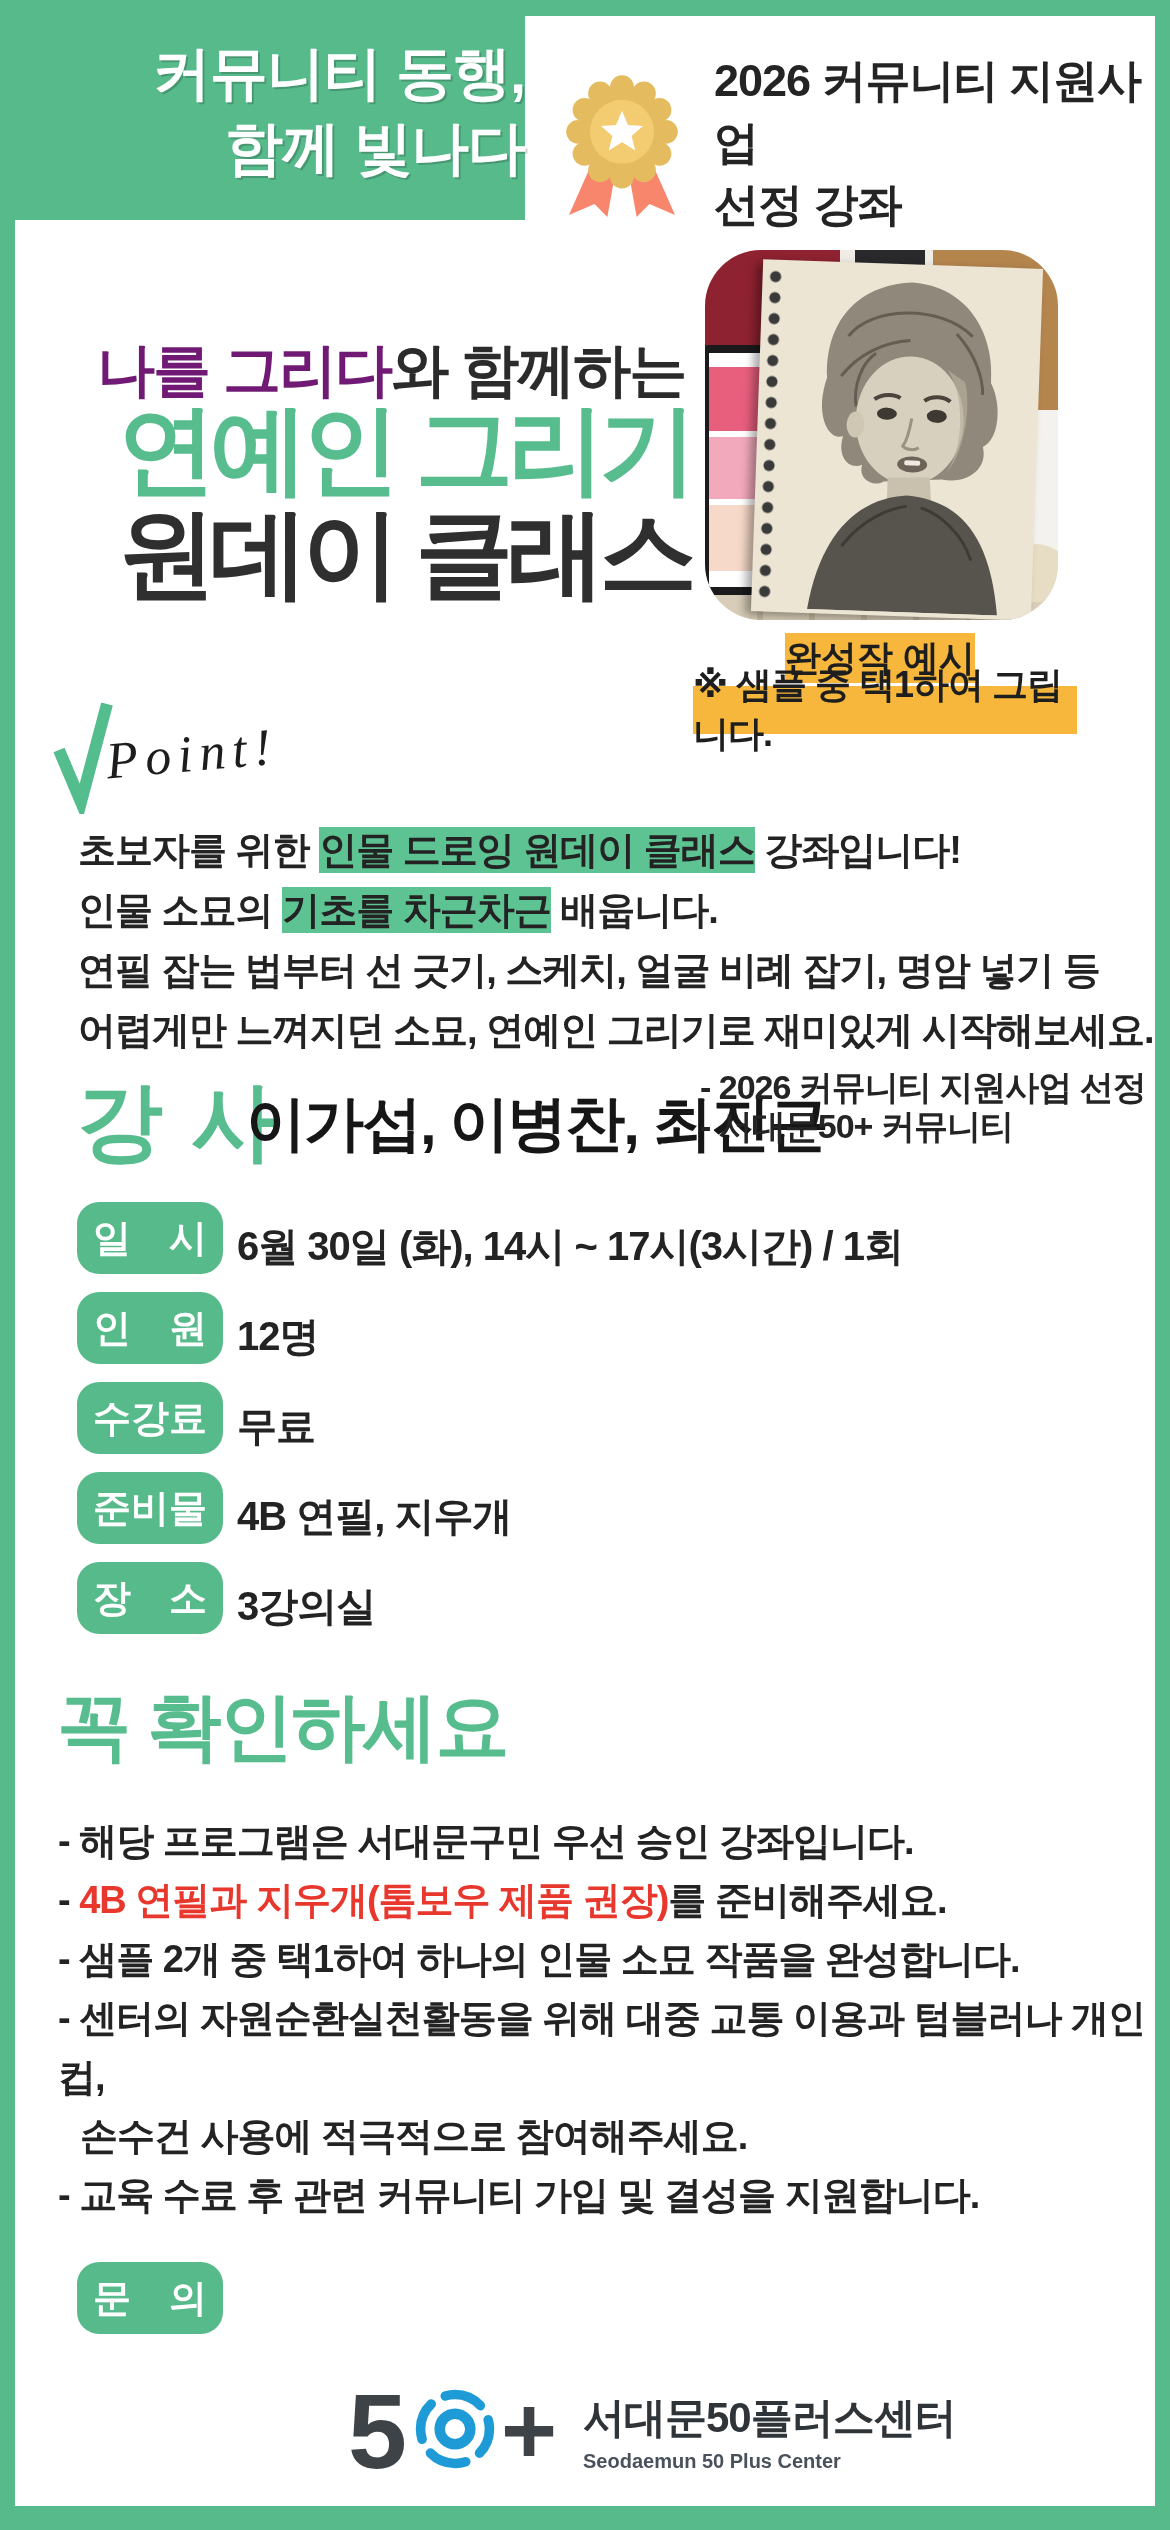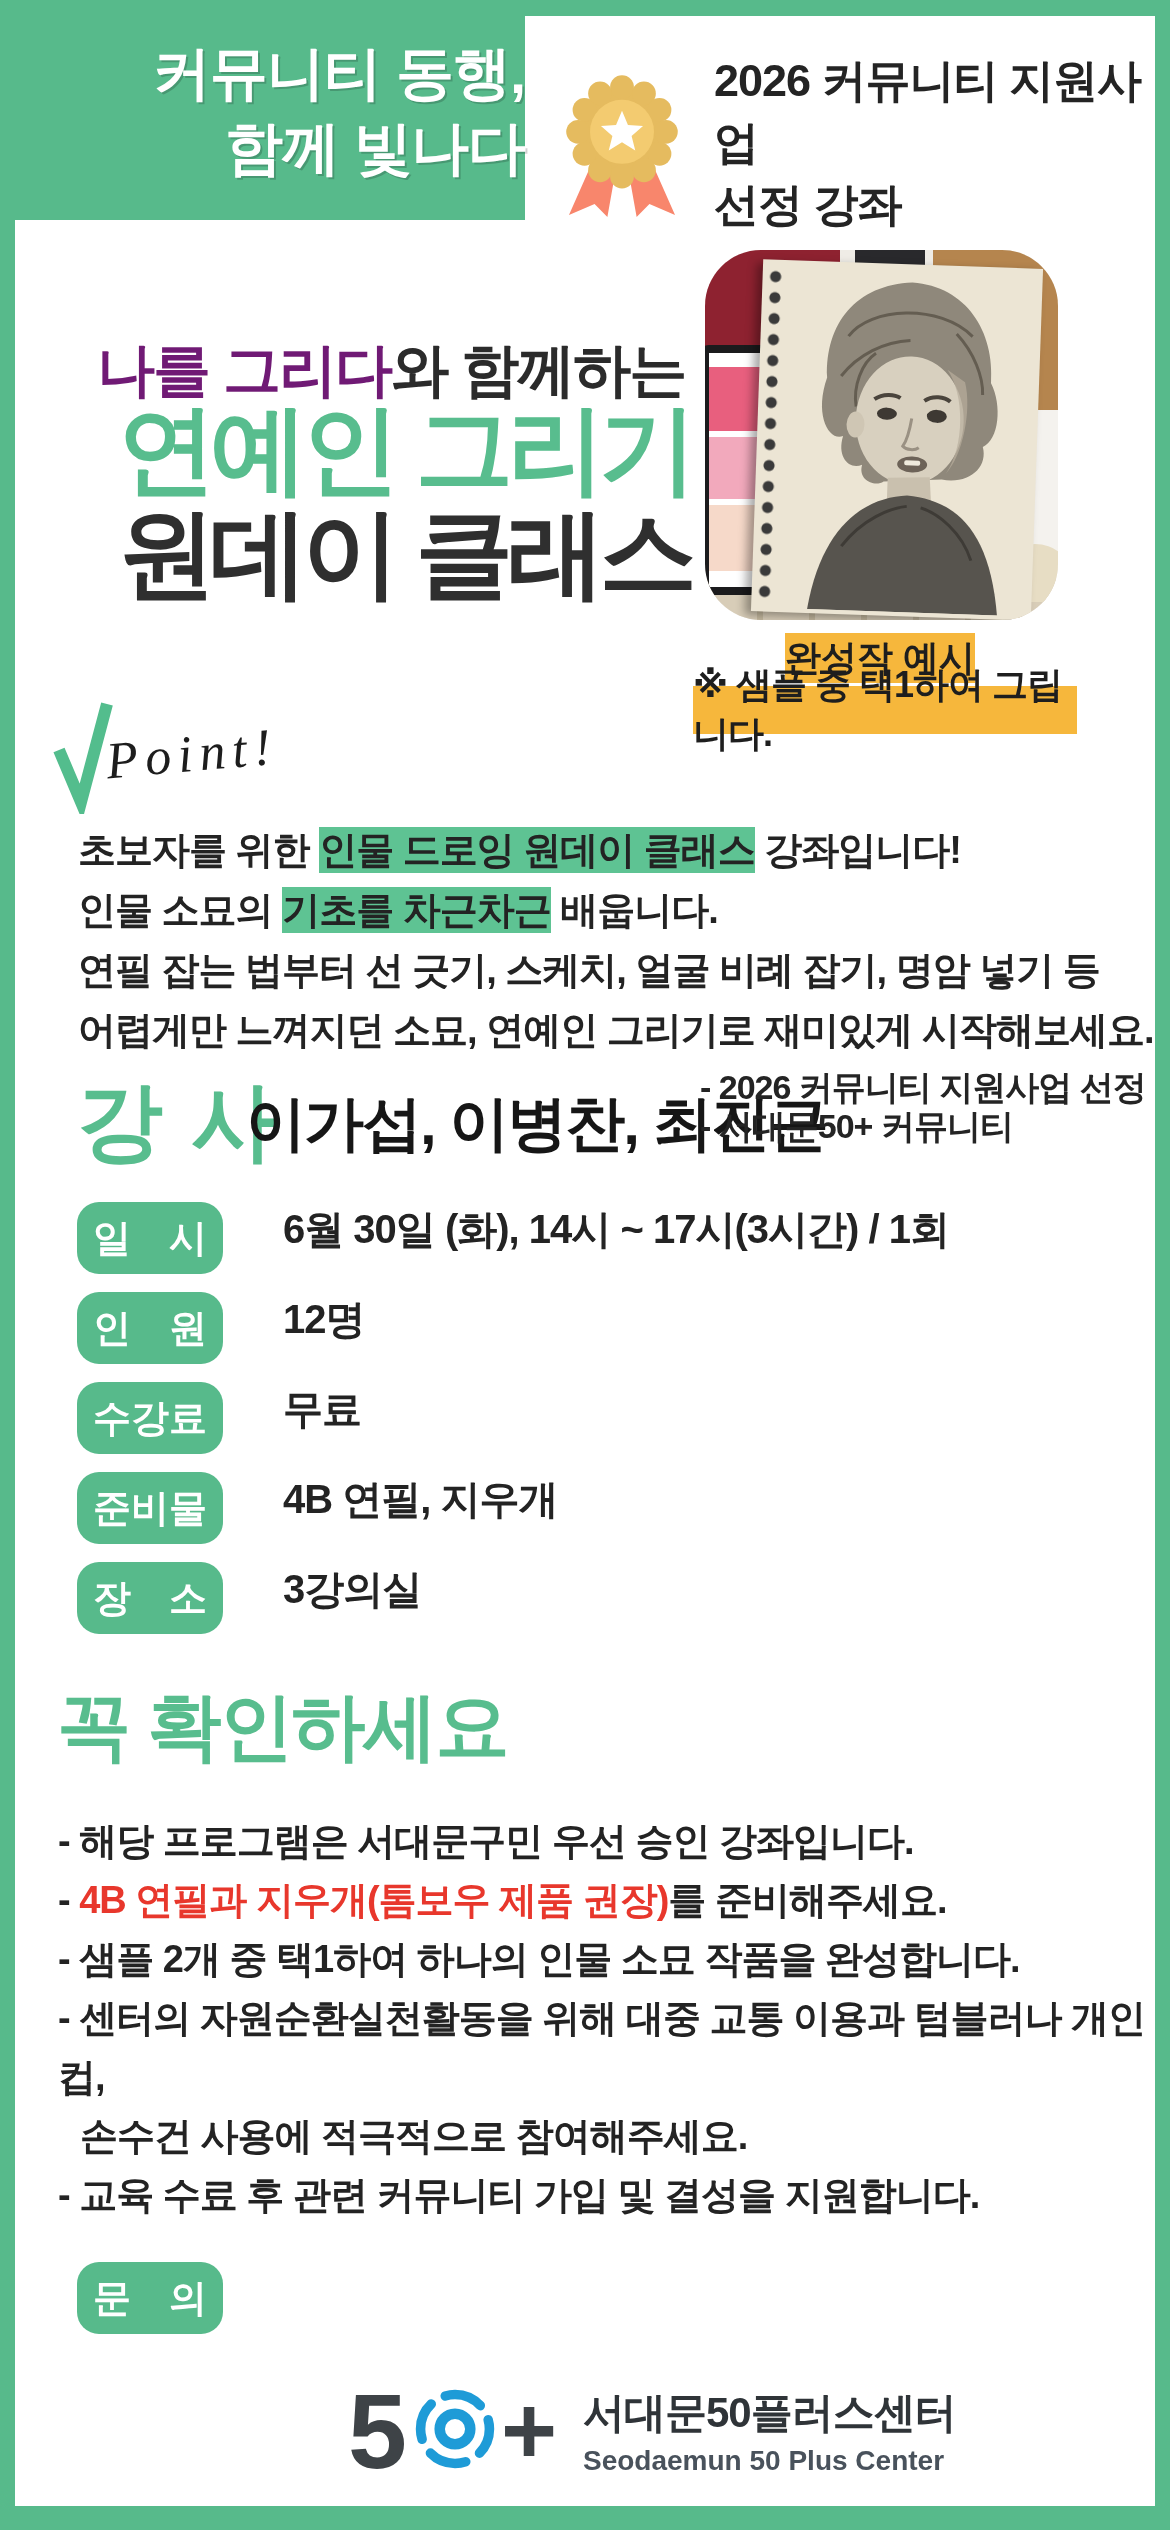--- a/index.html
+++ b/index.html
@@ -52,36 +52,36 @@
   .point-label{left:106px;top:724px;font-size:52px;color:#1d1d1d;font-style:italic;letter-spacing:7px;
      font-family:"Liberation Serif","DejaVu Serif",serif;transform:rotate(-5deg);}
   .para{left:78px;top:820px;font-size:38px;font-weight:700;color:#232323;line-height:60px;letter-spacing:-1px;}
   .hl{background:#5EC393;padding:2px 0;}
   
   .inst-label{left:77px;top:1078px;font-size:86px;font-weight:800;color:#58BD8E;letter-spacing:2px;line-height:1;}
   .inst-names{left:246px;top:1094px;font-size:60px;font-weight:800;color:#161616;letter-spacing:-2px;line-height:1;}
   .inst-notes{left:700px;top:1068px;font-size:34px;font-weight:700;color:#242424;line-height:39px;letter-spacing:-1px;}
   .inst-note-indent{padding-left:16px;}
   
-  .row{left:77px;display:flex;align-items:flex-start;height:72px;gap:46px;}
+  .row{left:77px;display:flex;align-items:flex-end;height:72px;}
   .chip{width:146px;height:72px;background:#57BA8B;border-radius:22px;color:#fff;
     font-size:38px;font-weight:800;display:flex;align-items:center;justify-content:center;flex:0 0 auto;}
   .val{margin-left:14px;font-size:40px;font-weight:700;color:#232323;letter-spacing:-1px;white-space:nowrap;}
   
   .notice-title{left:57px;top:1690px;font-size:74px;font-weight:800;color:#58BD8E;letter-spacing:-2px;line-height:1;}
   .notice-list{left:58px;top:1812px;font-size:38px;font-weight:700;color:#232323;line-height:59px;letter-spacing:-1px;}
   .notice-list .indent{padding-left:22px;}
   .red{color:#E8372C;}
   
   .footer{left:348px;top:2378px;display:flex;align-items:center;}
   .logo-5{font-size:106px;font-weight:700;color:#3E4347;line-height:1;}
   .logo-plus{font-size:96px;font-weight:700;color:#3E4347;line-height:1;margin-left:2px;}
   .footer-text{margin-left:26px;}
   .footer-ko{font-size:42px;font-weight:800;color:#2F3438;letter-spacing:-1px;}
-  .footer-en{font-size:28px;font-weight:700;color:#49525C;margin-top:4px;}
+  .footer-en{font-size:20px;font-weight:700;color:#49525C;margin-top:4px;}
 </style>
 </head>
 <body>
 
 <div class="abs frame"></div>
 
 <div class="abs header-block">
   <div class="header-line">커뮤니티 동행,</div>
   <div class="header-line">함께 빛나다</div>
 </div>

